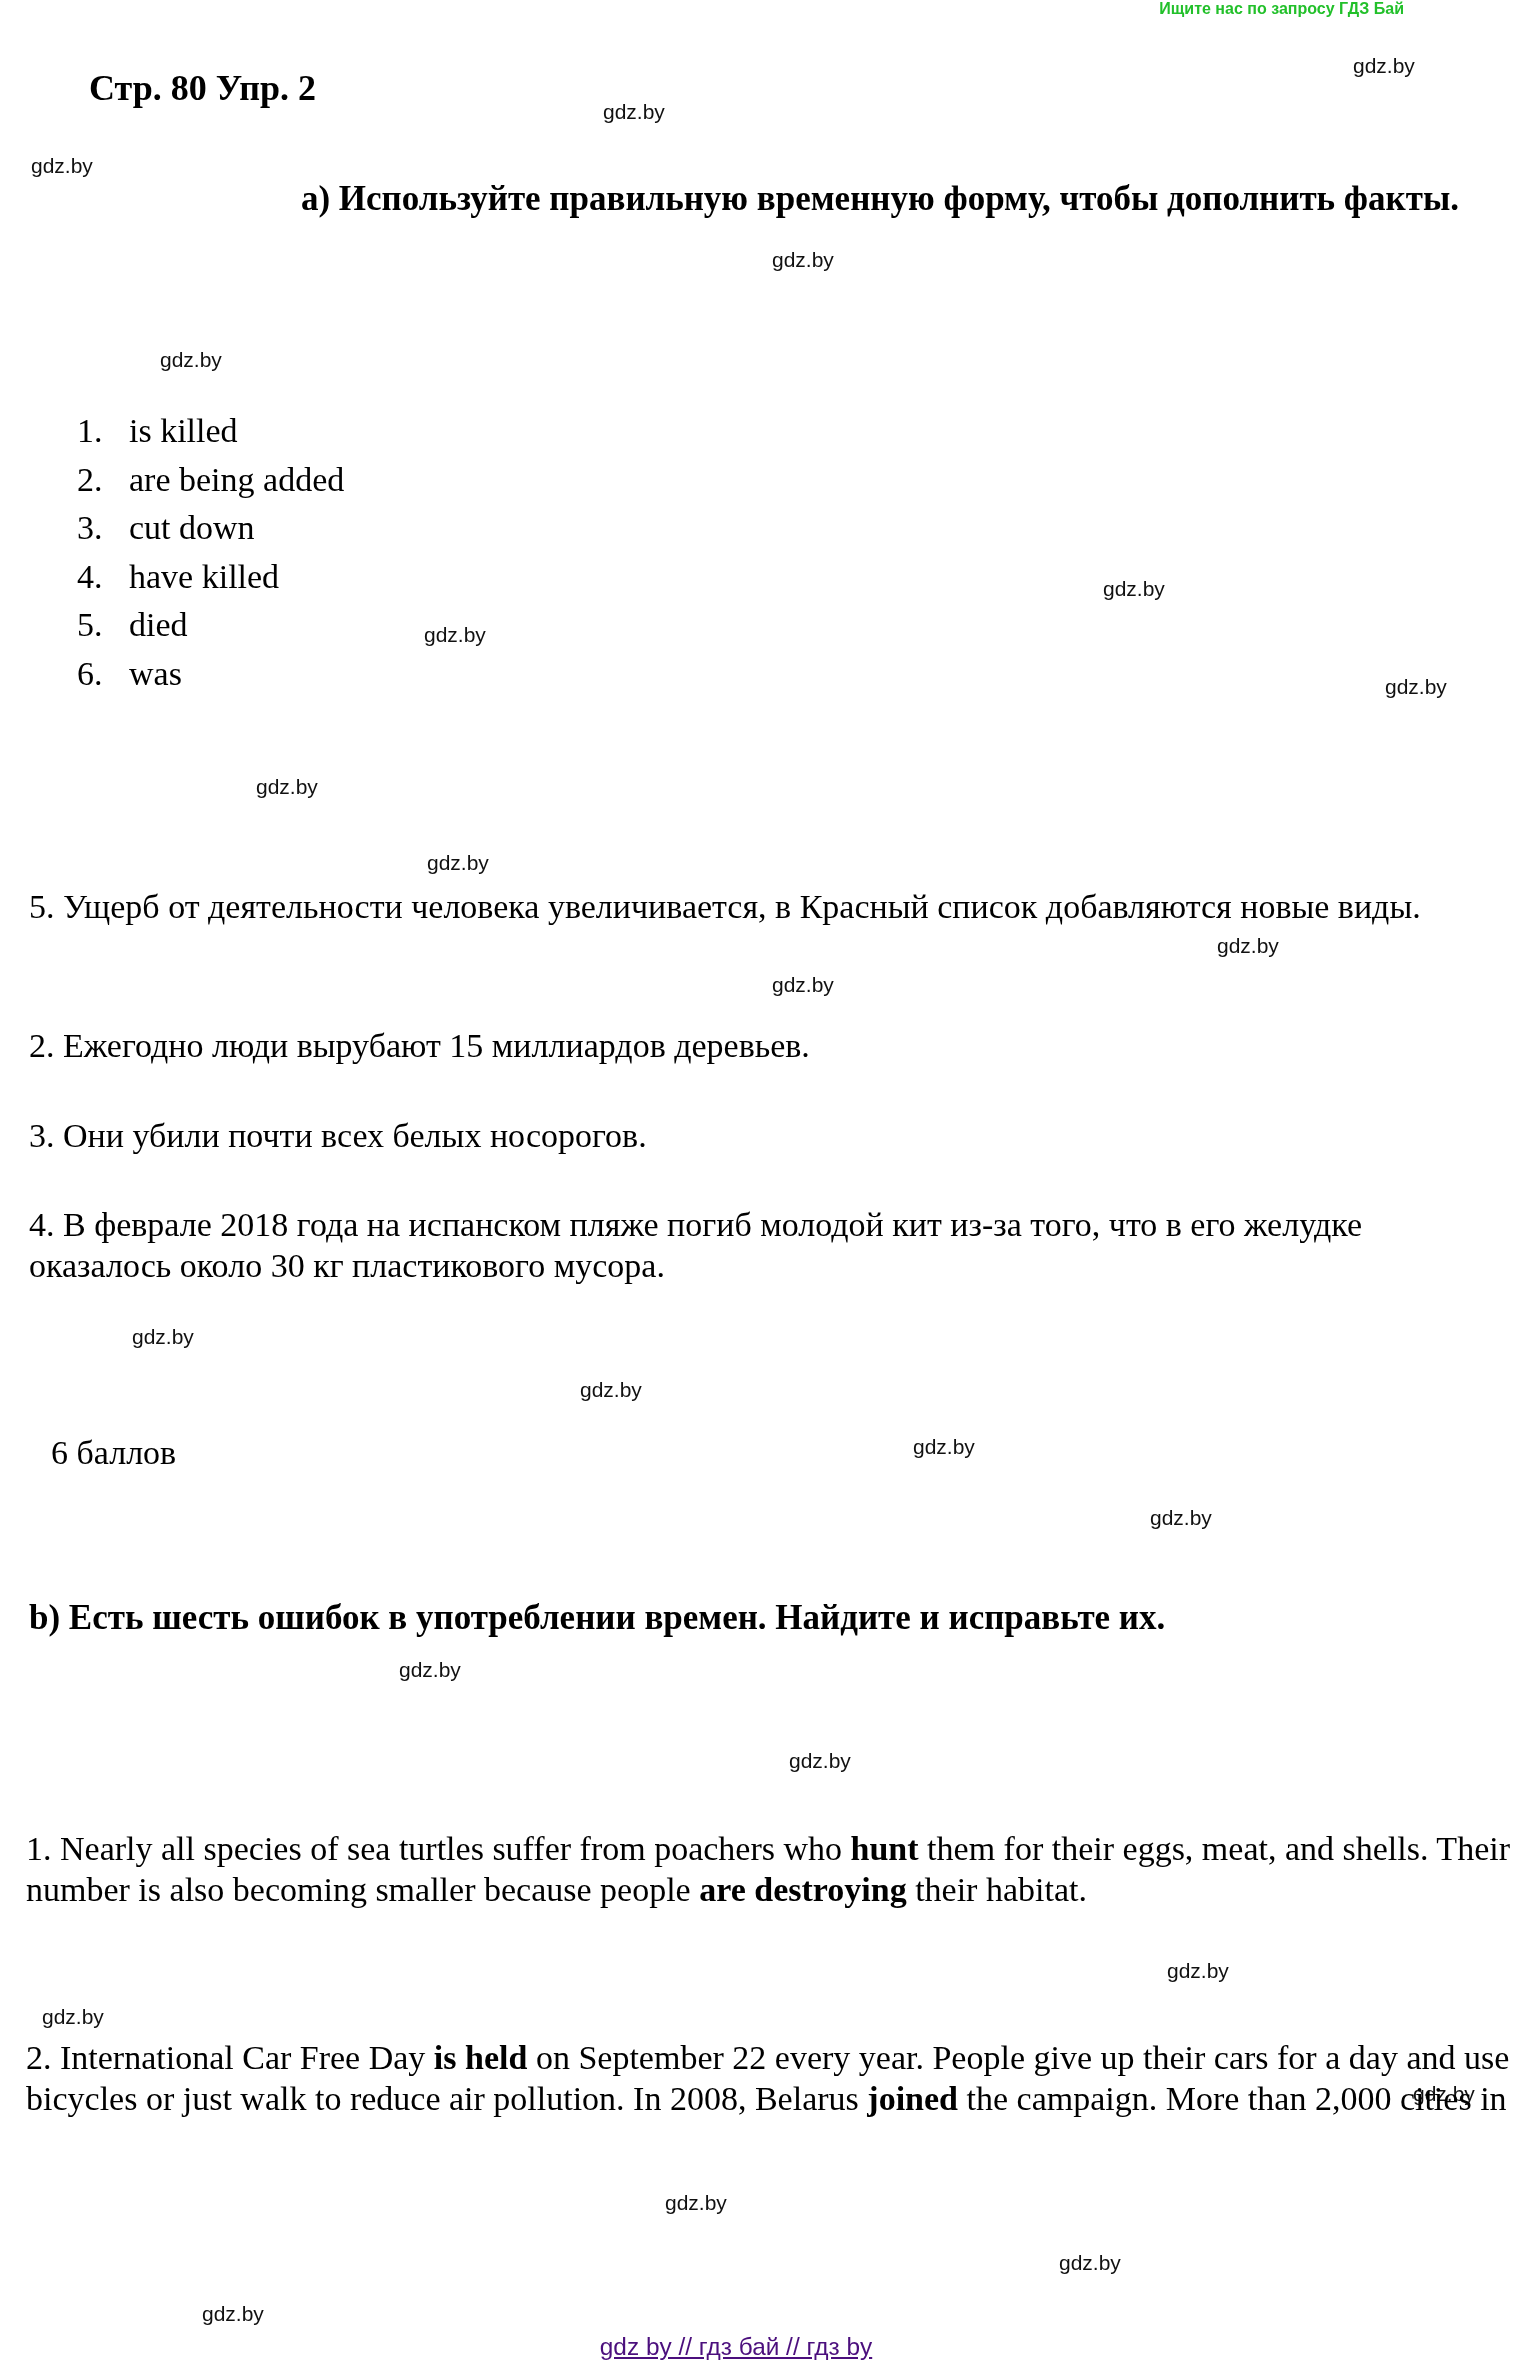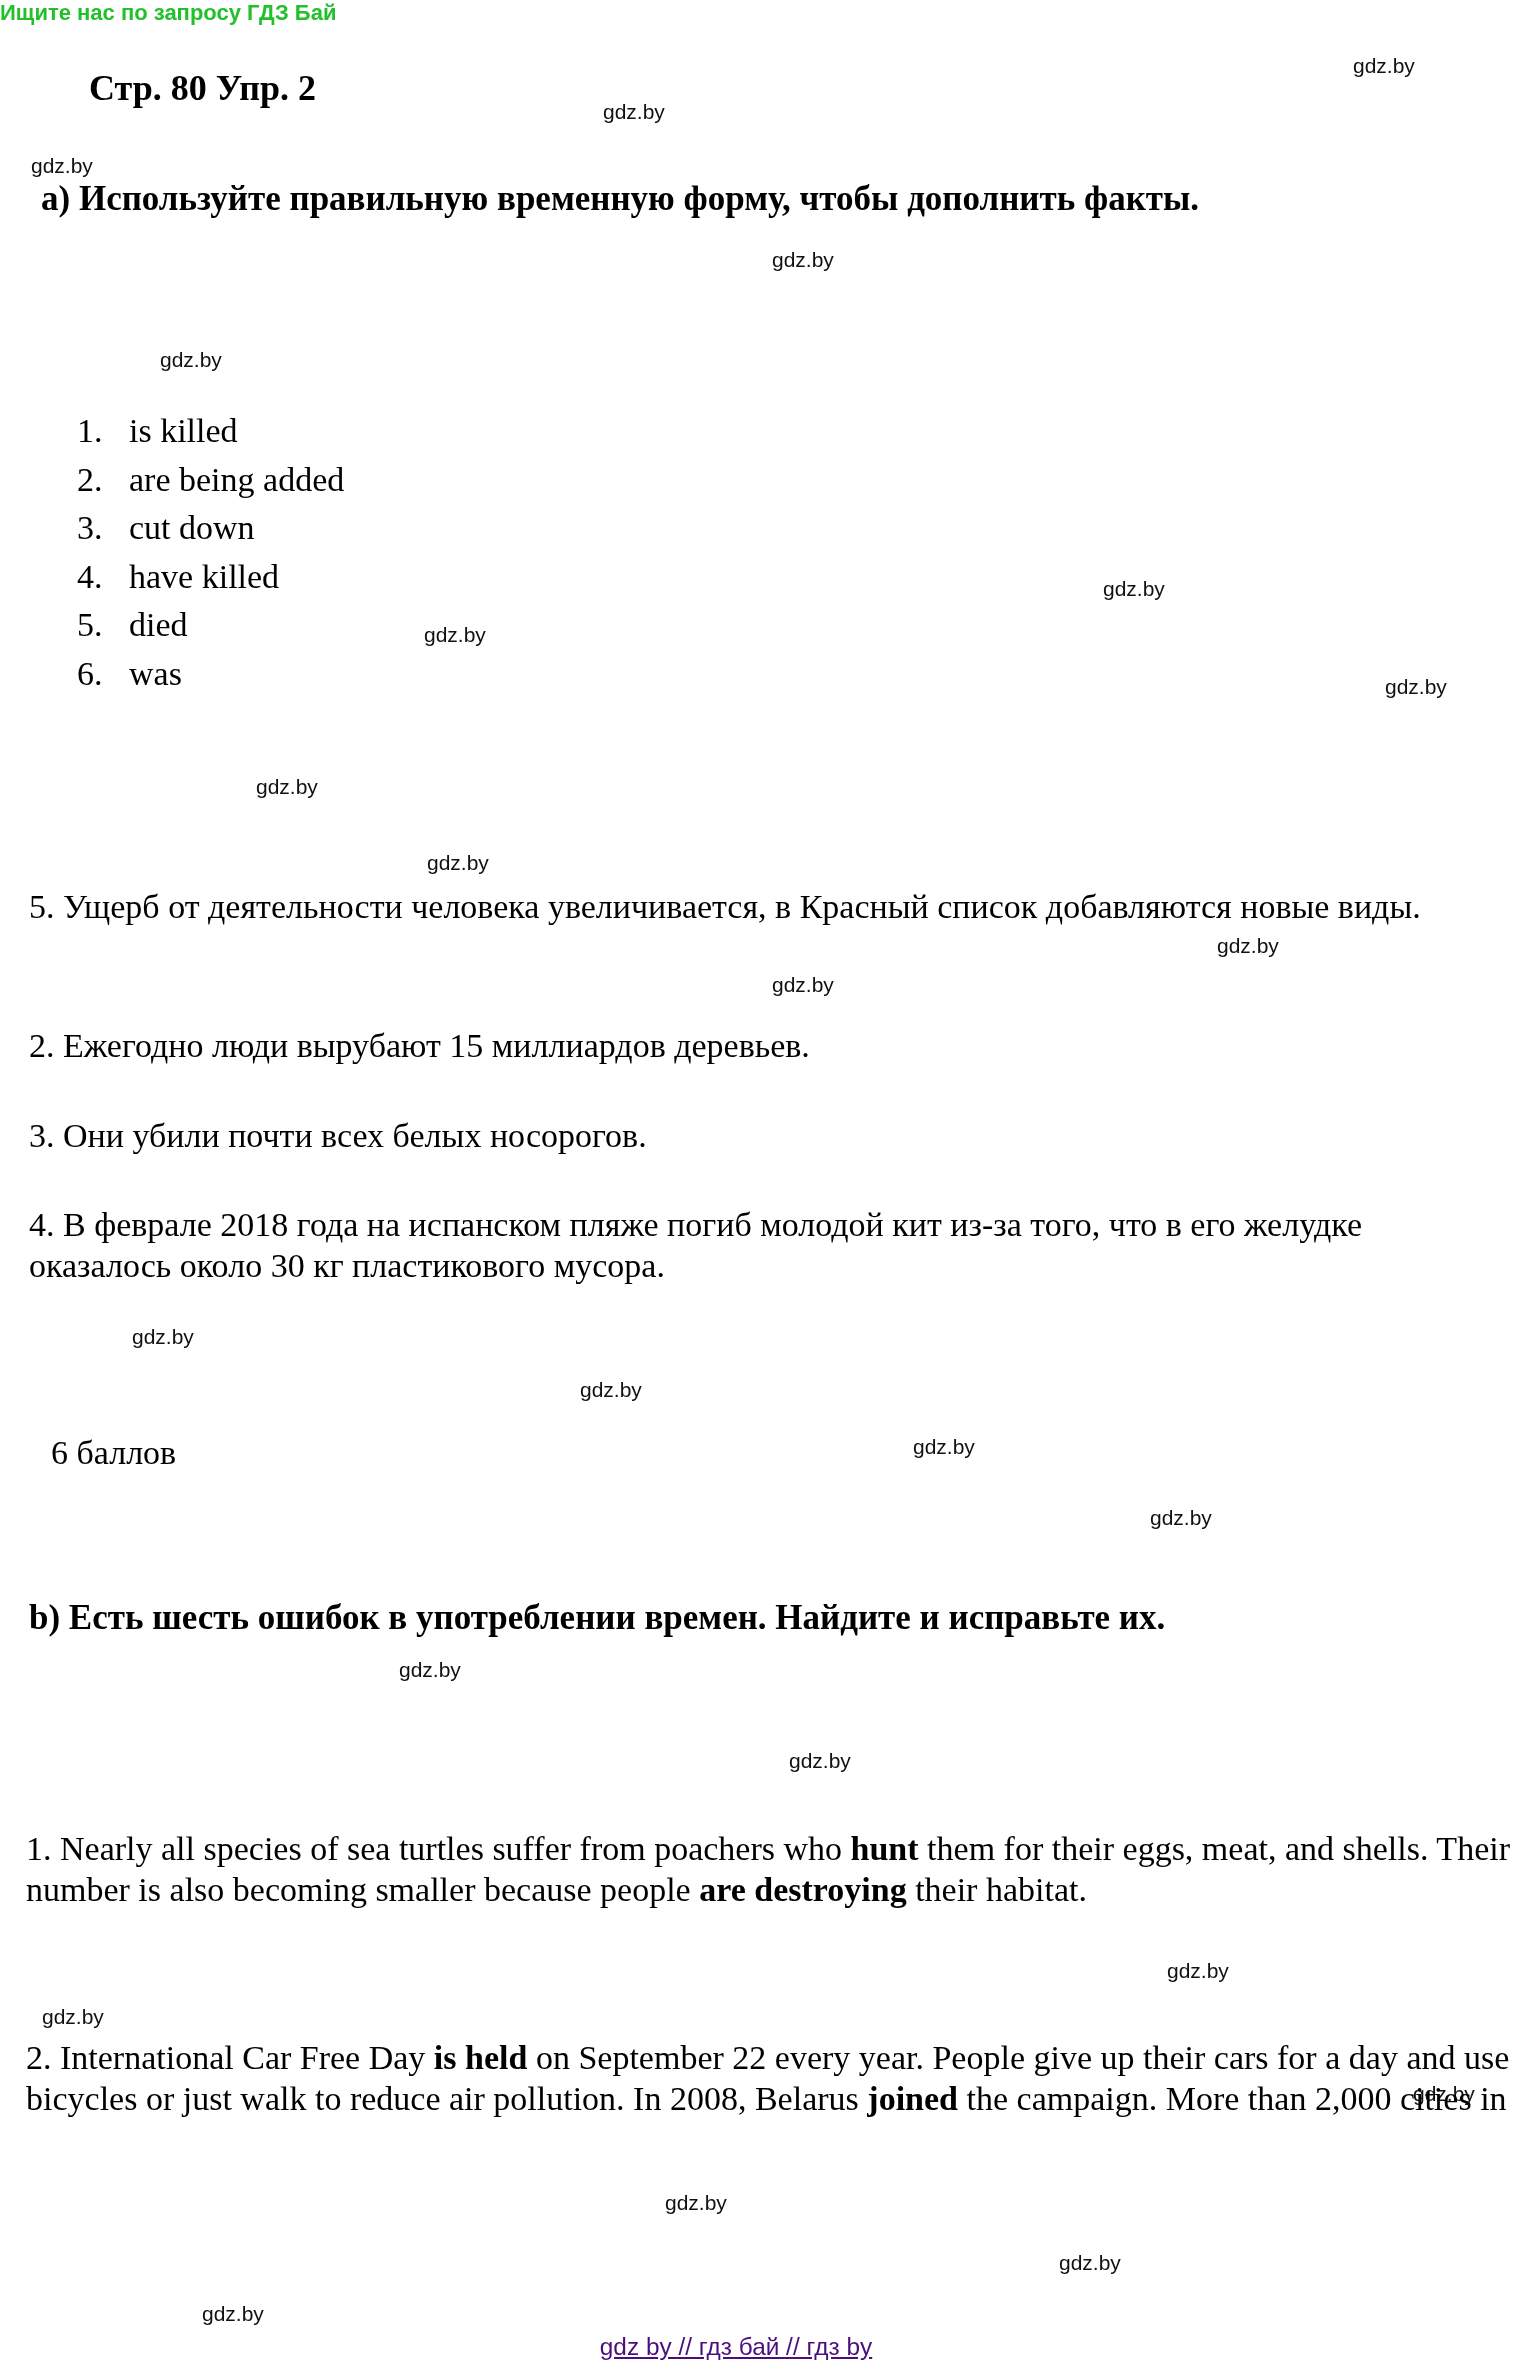--- a/index.html
+++ b/index.html
@@ -18,23 +18,23 @@
     background: #ffffff;
     overflow: hidden;
   }
 
   
   .promo {
     position: absolute;
     top: 0px;
     left: 0;
     width: 1404px;
-    text-align: left;
+    text-align: right;
     font-family: "Liberation Sans", sans-serif;
-    font-size: 22px;
+    font-size: 16px;
     font-weight: 700;
     color: #22c02a;
     letter-spacing: 0px;
     white-space: nowrap;
   }
 
   
   .wm {
     position: absolute;
     font-family: "Liberation Sans", sans-serif;
@@ -133,21 +133,21 @@
       <div class="wm" style="left: 1413px; top: 2083px;">gdz.by</div>
       <div class="wm" style="left: 665px; top: 2192px;">gdz.by</div>
       <div class="wm" style="left: 1059px; top: 2252px;">gdz.by</div>
       <div class="wm" style="left: 202px; top: 2303px;">gdz.by</div>
     </div>
 
   <div class="doc">
 
     <div class="blk title" style="left:42px; top:67px;">Стр. 80 Упр. 2</div>
 
-    <div class="blk heading" style="left:41px; top:178px; width:1418px;">a) Используйте правильную временную форму, чтобы дополнить факты.</div>
+    <div class="blk heading" style="left:41px; top:178px; width:1418px;text-align:right;">a) Используйте правильную временную форму, чтобы дополнить факты.</div>
 
     <ol class="answers" style="position:absolute; left:41px; top:407px; width:733px;">
         <li>is killed</li>
         <li>are being added</li>
         <li>cut down</li>
         <li>have killed</li>
         <li>died</li>
         <li>was</li>
       </ol>
 

